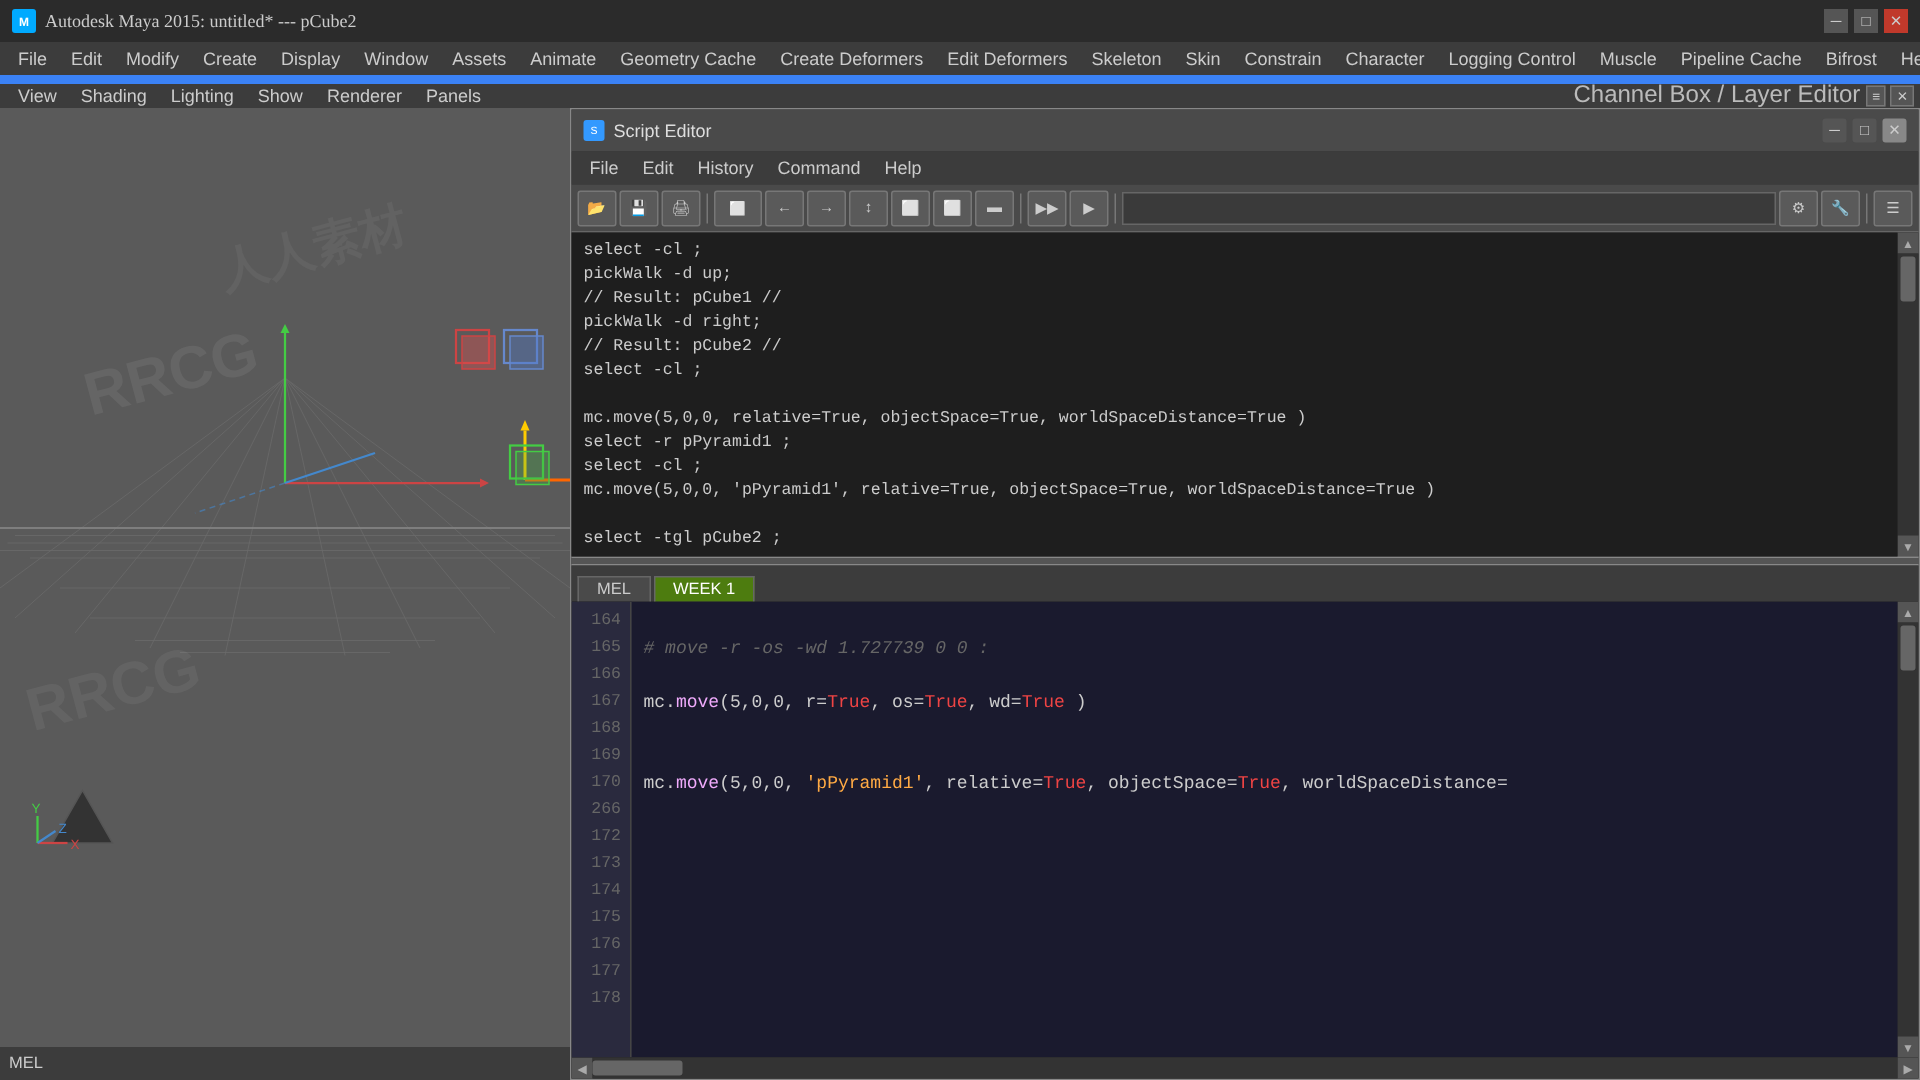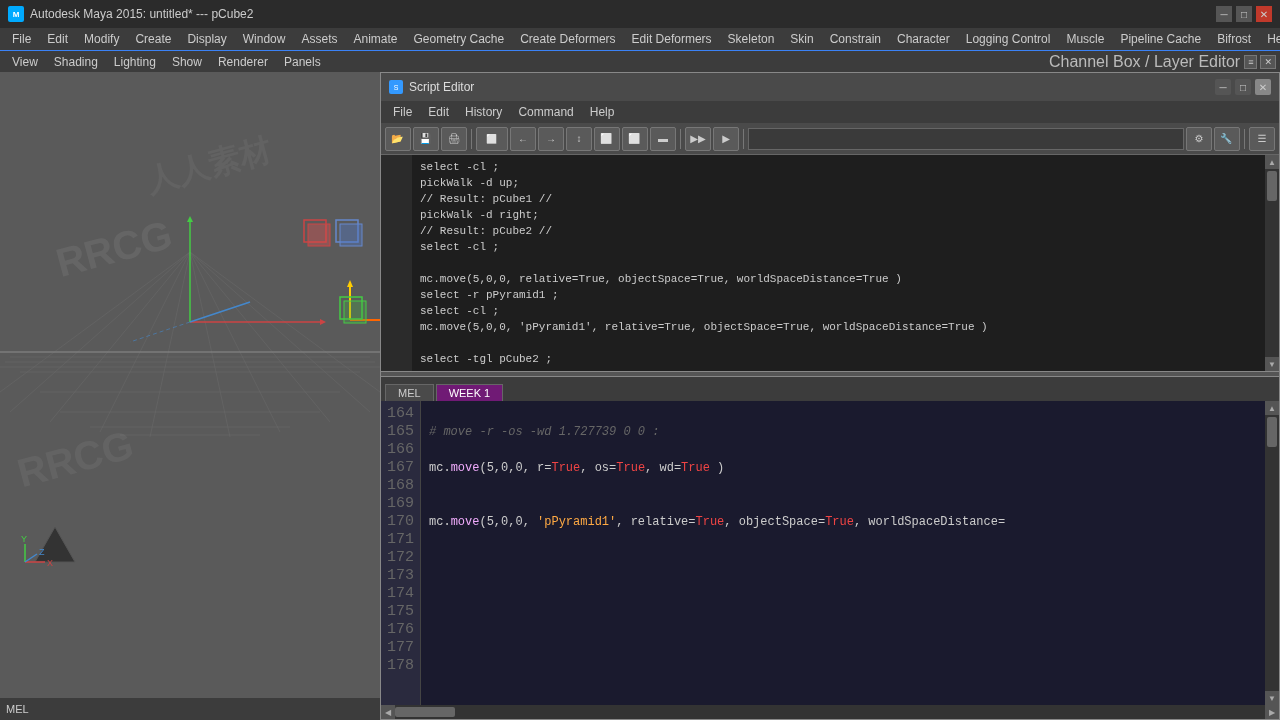--- a/index.html
+++ b/index.html
@@ -23,21 +23,21 @@
       font-size: 12px;
     }
     #title-bar .app-icon {
       width: 16px; height: 16px;
       background: #00aaff;
       border-radius: 2px;
       margin-right: 6px;
       display: flex; align-items: center; justify-content: center;
       font-size: 8px; color: white; font-weight: bold;
     }
-    #title-bar .title-text { flex: 1; }
+    #title-bar .title-text { flex: 1; font-family: Liberation Serif, serif; }
     #title-bar .win-controls { display: flex; gap: 4px; }
     #title-bar .win-btn {
       width: 16px; height: 16px;
       background: #555;
       border: none; cursor: pointer; color: #ccc; font-size: 10px;
       display: flex; align-items: center; justify-content: center;
     }
     #title-bar .win-btn.close { background: #c0392b; }
 
     
@@ -53,21 +53,21 @@
     .menu-item {
       padding: 2px 8px;
       cursor: pointer;
       white-space: nowrap;
     }
 
     
     #secondary-menu {
       height: 22px;
       background: #3c3c3c;
-      border-top: 1px solid #3b82f6;
+      border-top: 6px solid #3b82f6;
       display: flex;
       align-items: center;
       padding: 0 4px;
       color: #ccc;
       font-size: 12px;
     }
 
     
     #main-area {
       display: flex;
@@ -199,42 +199,42 @@
       padding: 2px 12px;
       background: #4a4a4a;
       color: #ccc;
       font-size: 11px;
       cursor: pointer;
       border: 1px solid #666;
       border-bottom: none;
       margin-right: 2px;
     }
     .se-tab.active {
-      background: #701a75;
+      background: #4d7c0f;
       color: #fff;
     }
 
     
     #se-code {
       flex: 1;
       background: #1a1a2e;
       color: #ccc;
       font-family: 'Courier New', monospace;
       font-size: 12px;
       overflow-y: auto;
       position: relative;
       display: flex;
     }
     #line-numbers {
       min-width: 40px;
       background: #2a2a3e;
       color: #666;
       text-align: right;
       padding: 4px 6px;
-      font-size: 15px;
+      font-size: 11px;
       line-height: 18px;
       border-right: 1px solid #444;
       user-select: none;
     }
     #code-content {
       flex: 1;
       padding: 4px 8px;
       overflow-x: auto;
       overflow-y: hidden;
     }
@@ -308,21 +308,20 @@
       height: 6px;
       background: #555;
       cursor: ns-resize;
       border-top: 1px solid #888;
       border-bottom: 1px solid #888;
     }
 
     .se-output-wrapper {
       display: flex;
       max-height: 220px;
-      margin-left: 31px;
     }
     .se-code-wrapper {
       display: flex;
       flex: 1;
       overflow: hidden;
     }
   </style>
 </head>
 <body>
 
@@ -537,21 +536,21 @@
     <div class="se-code-wrapper">
       <div id="se-code">
         <div id="line-numbers">
           <div>164</div>
           <div>165</div>
           <div>166</div>
           <div>167</div>
           <div>168</div>
           <div>169</div>
           <div>170</div>
-          <div>171</div>
+          <div>266</div>
           <div>172</div>
           <div>173</div>
           <div>174</div>
           <div>175</div>
           <div>176</div>
           <div>177</div>
           <div>178</div>
         </div>
         <div id="code-content">
           <div class="code-line">&nbsp;</div>

